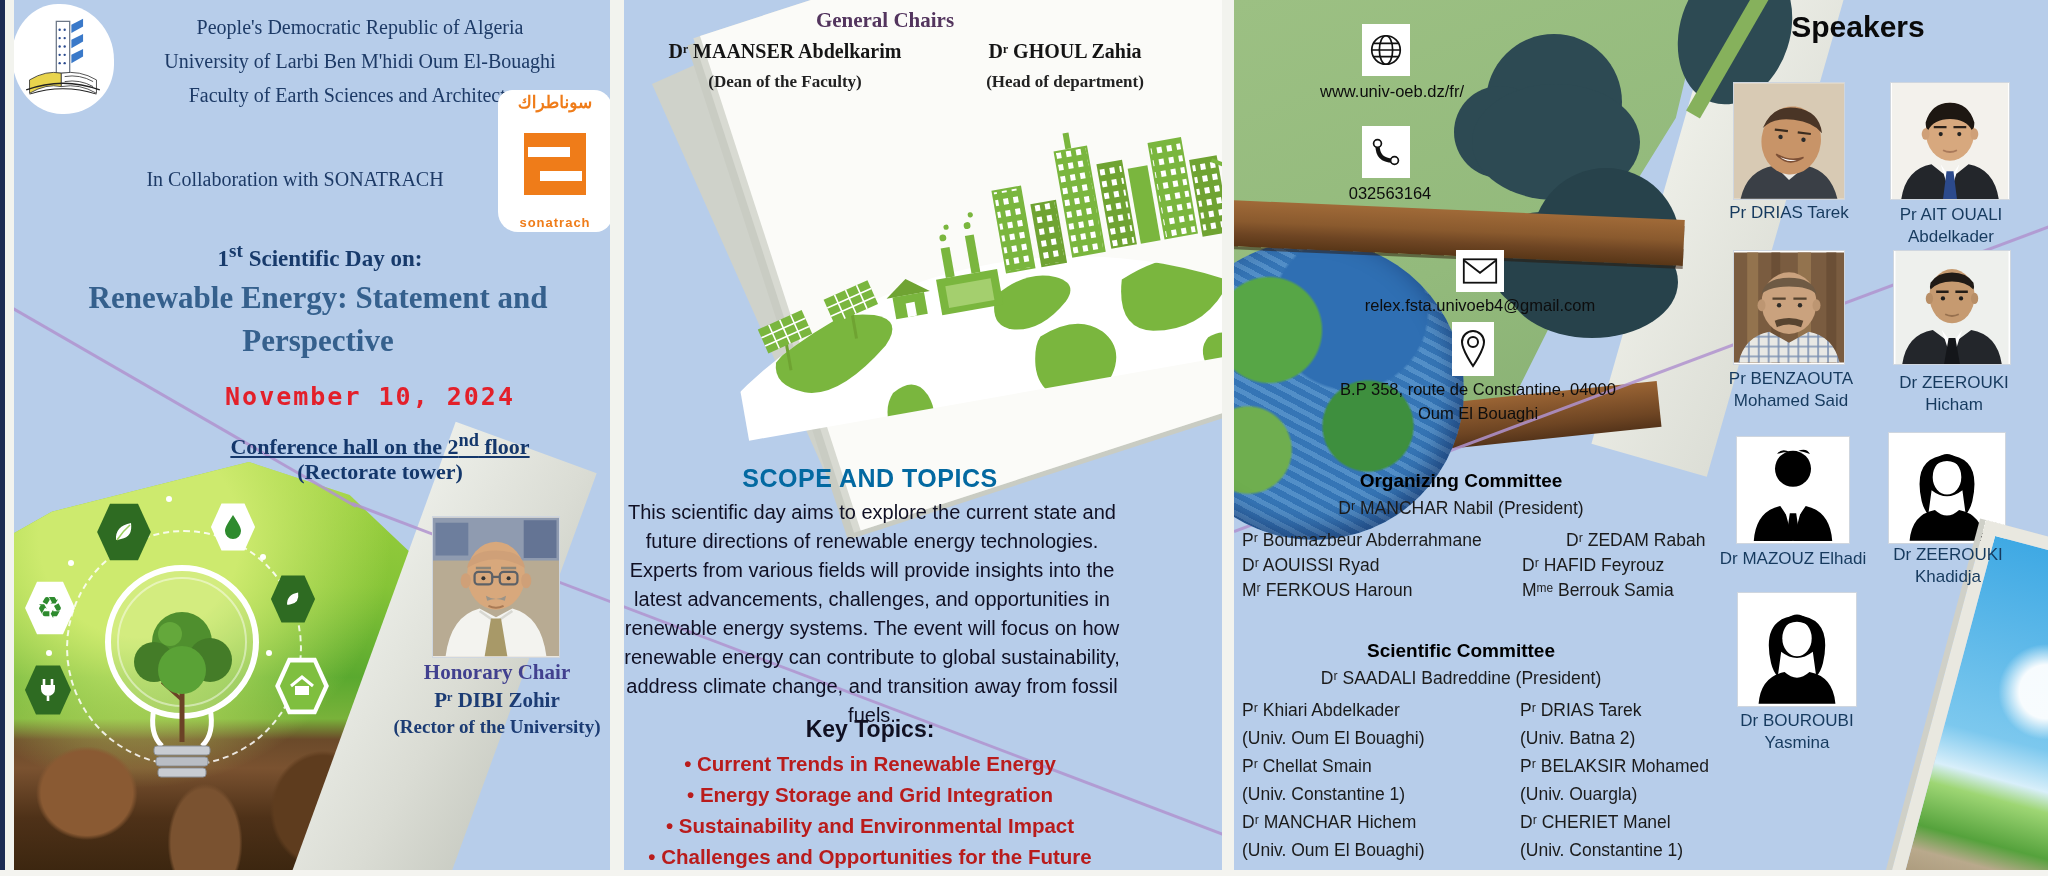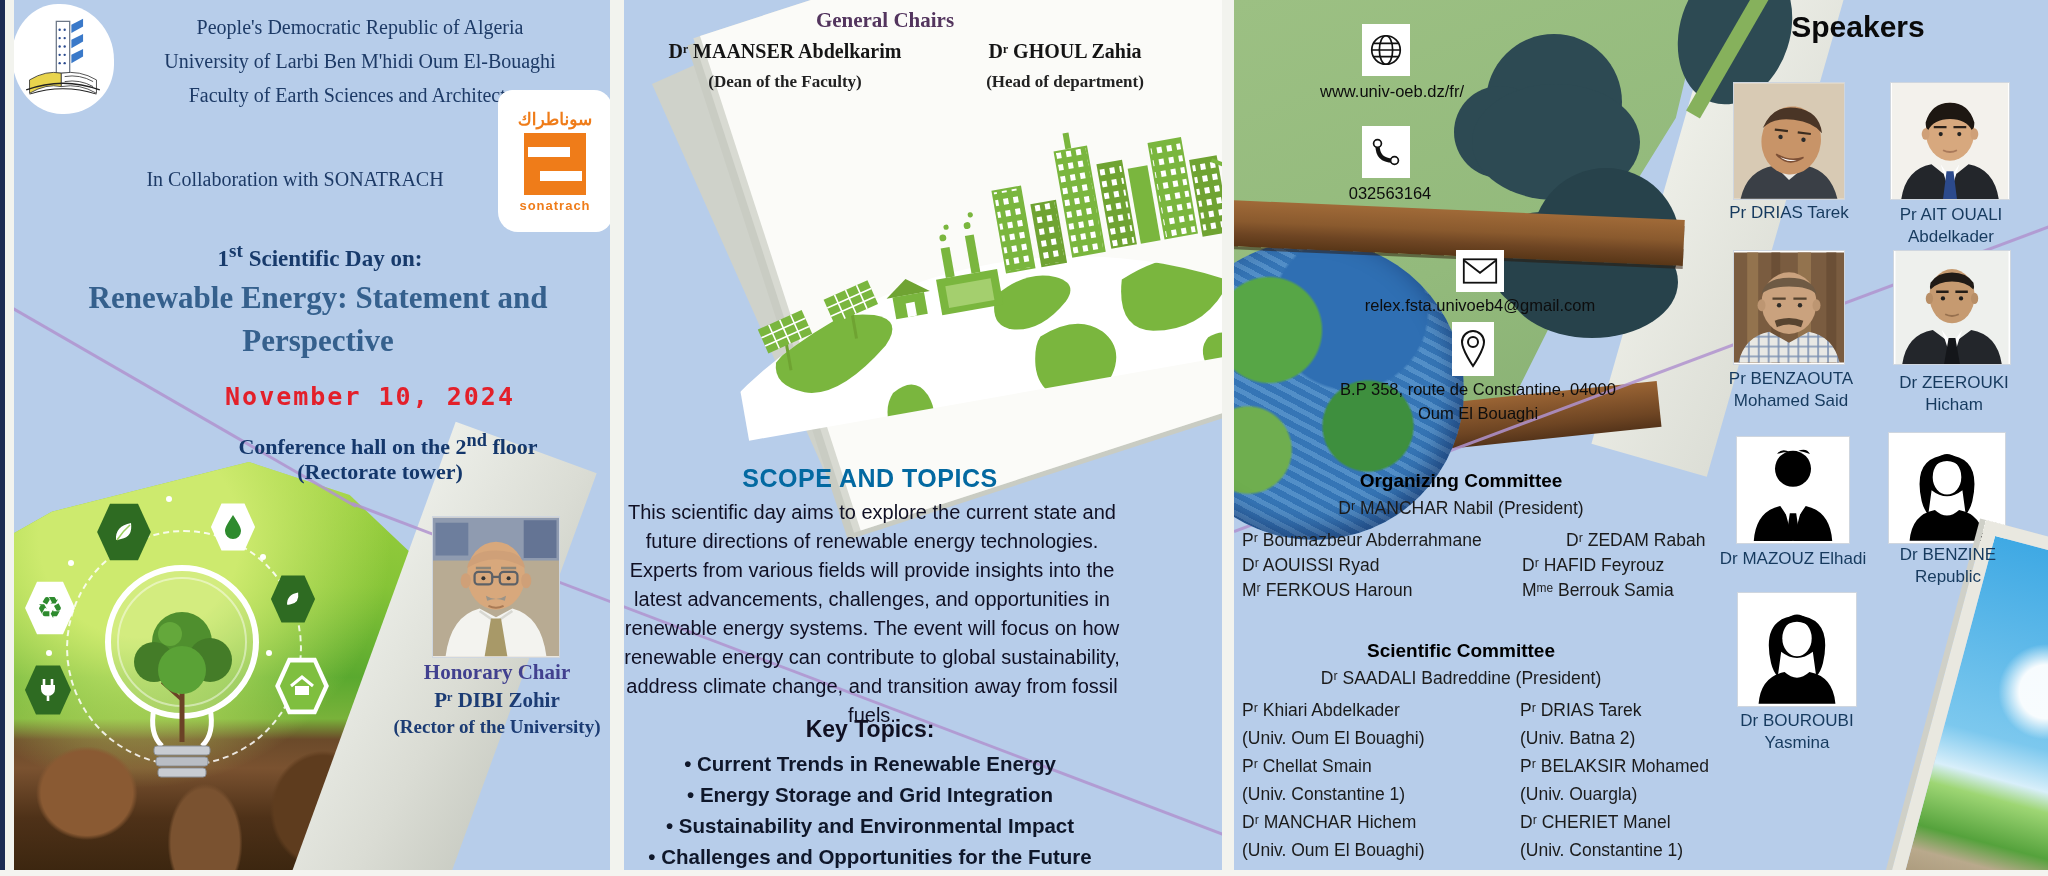--- a/index.html
+++ b/index.html
@@ -19,21 +19,21 @@
   .hon-h{font-weight:bold;font-size:21px;color:#41408f;}
   .hon-n{font-weight:bold;font-size:21px;color:#1c3c74;}
   .hon-r{font-weight:bold;font-size:19px;color:#1c3c74;}
   
   .gc-h{font-weight:bold;font-size:21px;color:#53355e;}
   .gc-n{font-weight:bold;font-size:20px;color:#151515;}
   .gc-r{font-weight:bold;font-size:17px;color:#222;}
   .scope-h{font-weight:bold;font-size:25px;color:#0369a1;letter-spacing:.5px;}
   .scope-p{font-size:20px;color:#101024;line-height:29px;text-align:center;}
   .kt-h{font-weight:bold;font-size:23px;color:#101022;}
-  .topic{font-size:20.5px;font-weight:bold;color:#0f172a;line-height:31px;text-align:center;}
+  .topic{font-size:20.5px;font-weight:bold;color:#b91c1c;line-height:31px;text-align:center;}
   .topic::before{content:"•  ";}
   
   .contact-t{font-size:16.5px;color:#0d0d0d;text-align:center;}
   .cmte-h{font-weight:bold;font-size:19px;color:#000;text-align:center;}
   .cmte-p{font-size:17.5px;color:#1b1b1b;text-align:center;}
   .cmte-l{font-size:17.5px;color:#1b1b1b;white-space:nowrap;}
   .spk-h{font-weight:bold;font-size:30px;color:#0a0a0a;}
   .spk-c{font-size:17px;color:#163a5e;text-align:center;line-height:22px;}
   .tile{background:#fff;display:flex;align-items:center;justify-content:center;}
   .photo{border:1px solid #cfd6df;box-sizing:border-box;background:#fff;}
@@ -232,40 +232,40 @@
 
   <div class="abs serif" style="left:100px;top:10px;z-index:5;">
     <div class="hdr-line">People's Democratic Republic of Algeria</div>
     <div class="hdr-line">University of Larbi Ben M'hidi Oum El-Bouaghi</div>
     <div class="hdr-line">Faculty of Earth Sciences and Architecture</div>
   </div>
 
   <div class="abs serif collab ctr" style="left:80px;top:168px;width:430px;z-index:5;">In Collaboration with SONATRACH</div>
 
   <div class="abs" style="left:498px;top:90px;width:114px;height:142px;background:#fff;border-radius:14px 18px 16px 20px;z-index:5;
-              display:flex;flex-direction:column;align-items:center;justify-content:center;gap:3px;">
+              display:flex;flex-direction:column;align-items:center;justify-content:center;gap:20px;">
     <div style="color:#ef7c19;font-weight:bold;font-size:17px;">سوناطراك</div>
     <svg width="62" height="62" viewBox="0 0 62 62">
       <rect x="0" y="0" width="62" height="62" fill="#ef7c19"></rect>
       <rect x="4" y="14" width="42" height="10" fill="#fff"></rect>
       <rect x="16" y="38" width="42" height="10" fill="#fff"></rect>
       <rect x="40" y="24" width="8" height="14" fill="#ef7c19"></rect>
     </svg>
     <div style="color:#ef7c19;font-weight:bold;font-size:13px;letter-spacing:1px;">sonatrach</div>
   </div>
 
   <div class="abs serif dayline ctr" style="left:60px;top:240px;width:520px;z-index:5;">
     <span>1</span><sup>st</sup><span> Scientific Day on:</span>
   </div>
 
   <div class="abs serif title ctr" style="left:58px;top:276px;width:520px;z-index:5;">Renewable Energy: Statement and Perspective</div>
 
   <div class="abs mono date ctr" style="left:110px;top:382px;width:520px;z-index:5;">November 10, 2024</div>
 
-  <div class="abs serif venue ctr" style="left:128px;top:424px;width:520px;z-index:5;">
+  <div class="abs serif venue ctr" style="left:120px;top:424px;width:520px;z-index:5;text-decoration:underline;">
     <span>Conference hall on the 2</span><sup>nd</sup><span> floor</span>
   </div>
   <div class="abs serif venue ctr" style="left:120px;top:456px;width:520px;z-index:5;">(Rectorate tower)</div>
 
   <div class="abs photo" style="left:432px;top:516px;width:128px;height:142px;z-index:5;">
     <svg width="126" height="140" viewBox="0 0 100 110">
       <rect width="100" height="110" fill="#b8ab93"></rect>
       <rect x="0" y="0" width="100" height="34" fill="#8f9bb0"></rect>
       <rect x="2" y="4" width="26" height="26" fill="#5a6f94" opacity=".65"></rect>
       <rect x="72" y="2" width="26" height="30" fill="#4d5f85" opacity=".65"></rect>
@@ -513,21 +513,21 @@
 
     <div class="abs photo" style="left:654px;top:432px;width:118px;height:112px;z-index:3;">
       <svg width="116" height="110" viewBox="0 0 100 100">
         <rect width="100" height="100" fill="#fff"></rect>
         <path d="M27 62 q-9-40 23-42 q32 2 23 42 q-2 8-6 12 l-3-22 q-14 11-28 0 l-3 22 q-4-4-6-12z" fill="#000"></path>
         <ellipse cx="50" cy="40" rx="13" ry="16" fill="#fff"></ellipse>
         <path d="M36 32 q14-13 28 0 q-5-13-14-13 q-9 0-14 13z" fill="#000"></path>
         <path d="M16 98 q2-24 23-28 q11 10 22 0 q21 4 23 28 z" fill="#000"></path>
       </svg>
     </div>
-    <div class="abs spk-c" style="left:654px;top:544px;width:120px;z-index:5;">Dr BENZINE Republic</div>
+    <div class="abs spk-c" style="left:654px;top:544px;width:120px;z-index:5;">Dr ZEEROUKI Khadidja</div>
 
     <div class="abs photo" style="left:503px;top:592px;width:120px;height:115px;z-index:3;">
       <svg width="118" height="113" viewBox="0 0 100 100">
         <rect width="100" height="100" fill="#fff"></rect>
         <path d="M27 62 q-9-40 23-42 q32 2 23 42 q-2 8-6 12 l-3-22 q-14 11-28 0 l-3 22 q-4-4-6-12z" fill="#000"></path>
         <ellipse cx="50" cy="40" rx="13" ry="16" fill="#fff"></ellipse>
         <path d="M36 32 q14-13 28 0 q-5-13-14-13 q-9 0-14 13z" fill="#000"></path>
         <path d="M16 98 q2-24 23-28 q11 10 22 0 q21 4 23 28 z" fill="#000"></path>
       </svg>
     </div>

